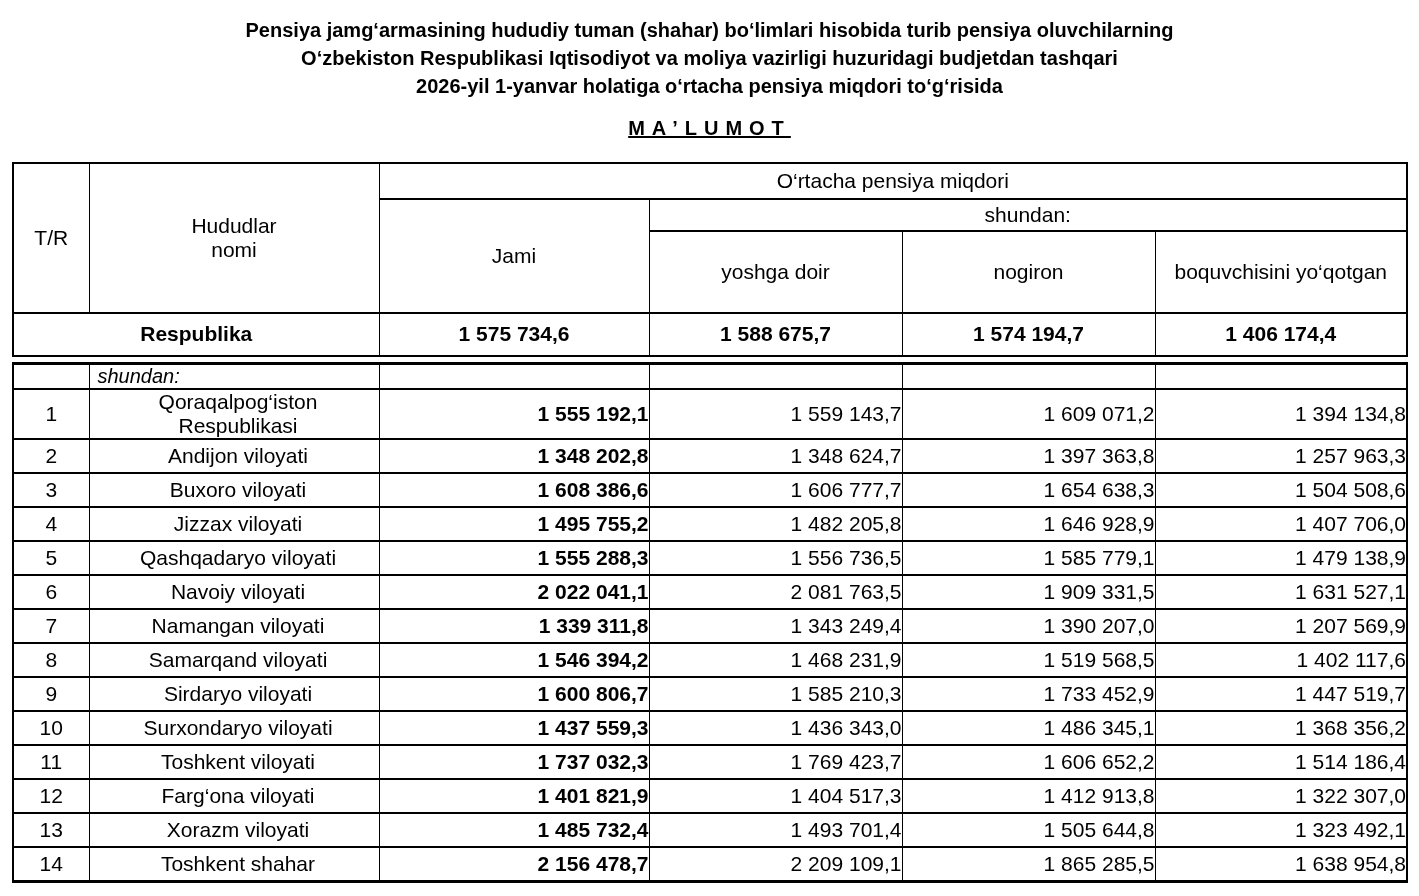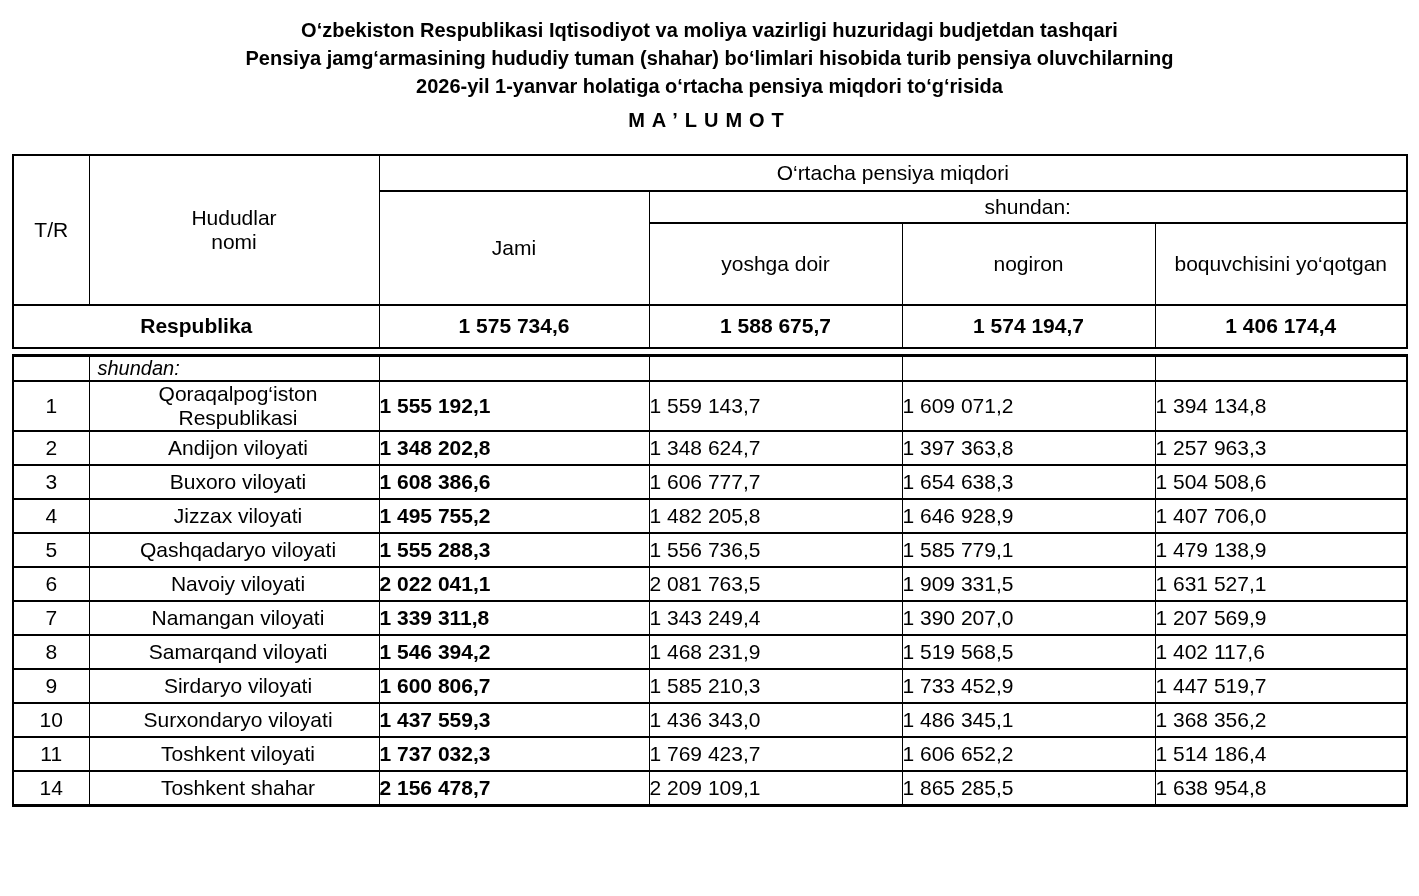--- a/index.html
+++ b/index.html
@@ -13,22 +13,23 @@
   }
   .doc-title {
     padding-top: 16px;
     margin-bottom: 20px;
     text-align: center;
     font-weight: bold;
     font-size: 20px;
     line-height: 28px;
   }
   .doc-title .heading-line {
-    margin-top: 6px;
+    margin-top: 14px;
     letter-spacing: 7px;
+    text-decoration: underline;
   }
   table {
     border-collapse: collapse;
     table-layout: fixed;
     margin-left: 12px;
     width: 1394px;
     border: 2px solid #000;
   }
   th, td {
     border: solid #000;
@@ -55,29 +56,29 @@
     text-align: left;
     padding-left: 8px;
   }
   .data-row td { height: 34px; }
   .c-tr  { text-align: center; }
   .c-region {
     text-align: center;
     padding-left: 8px;
     white-space: pre-line;
   }
-  .num { text-align: left; white-space: nowrap; }
+  .num { text-align: right; white-space: nowrap; }
   .bold { font-weight: bold; }
 </style>
 </head>
 <body>
 
 <div class="doc-title">
+  <div>Pensiya jamg‘armasining hududiy tuman (shahar) bo‘limlari hisobida turib pensiya oluvchilarning</div>
   <div>O‘zbekiston Respublikasi Iqtisodiyot va moliya vazirligi huzuridagi budjetdan tashqari</div>
-  <div>Pensiya jamg‘armasining hududiy tuman (shahar) bo‘limlari hisobida turib pensiya oluvchilarning</div>
   <div>2026-yil 1-yanvar holatiga o‘rtacha pensiya miqdori to‘g‘risida</div>
   <div class="heading-line">MA’LUMOT</div>
 </div>
 
 <table class="section-1">
   <colgroup>
     <col style="width:76px">
       <col style="width:290px">
       <col style="width:270px">
     <col style="width:253px">
@@ -213,20 +214,36 @@
   </tr>
       <tr class="data-row">
     <td class="c-tr">11</td>
     <td class="c-region">Toshkent viloyati</td>
     <td class="num bold">1 737 032,3</td>
     <td class="num">1 769 423,7</td>
     <td class="num">1 606 652,2</td>
     <td class="num">1 514 186,4</td>
   </tr>
       <tr class="data-row">
+    <td class="c-tr">12</td>
+    <td class="c-region">Farg‘ona viloyati</td>
+    <td class="num bold">1 401 821,9</td>
+    <td class="num">1 404 517,3</td>
+    <td class="num">1 412 913,8</td>
+    <td class="num">1 322 307,0</td>
+  </tr>
+      <tr class="data-row">
+    <td class="c-tr">13</td>
+    <td class="c-region">Xorazm viloyati</td>
+    <td class="num bold">1 485 732,4</td>
+    <td class="num">1 493 701,4</td>
+    <td class="num">1 505 644,8</td>
+    <td class="num">1 323 492,1</td>
+  </tr>
+      <tr class="data-row">
     <td class="c-tr">14</td>
     <td class="c-region">Toshkent shahar</td>
     <td class="num bold">2 156 478,7</td>
     <td class="num">2 209 109,1</td>
     <td class="num">1 865 285,5</td>
     <td class="num">1 638 954,8</td>
   </tr>
     </tbody>
 </table>
 

